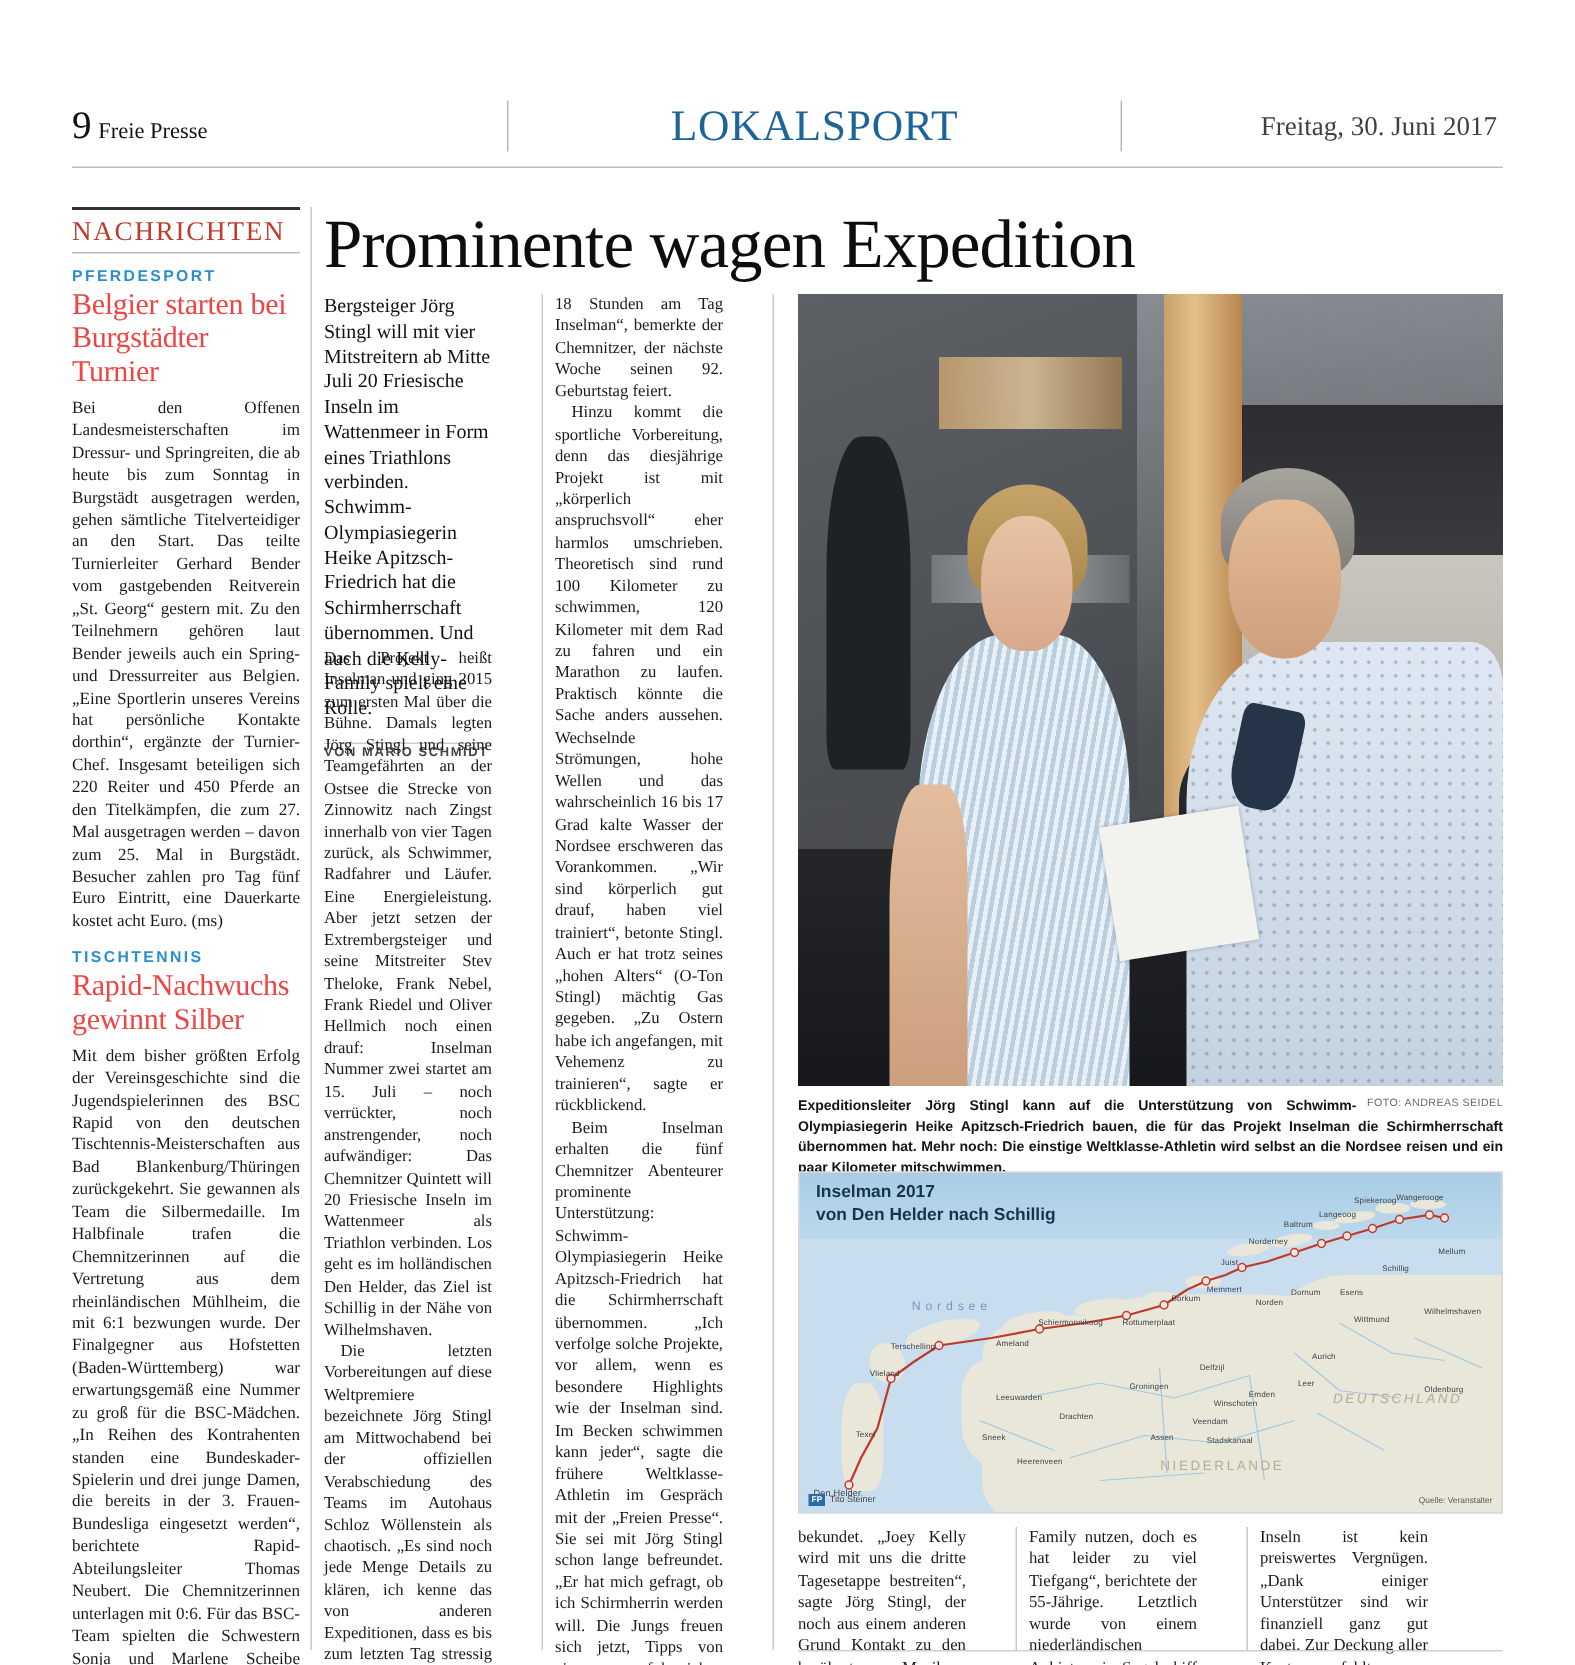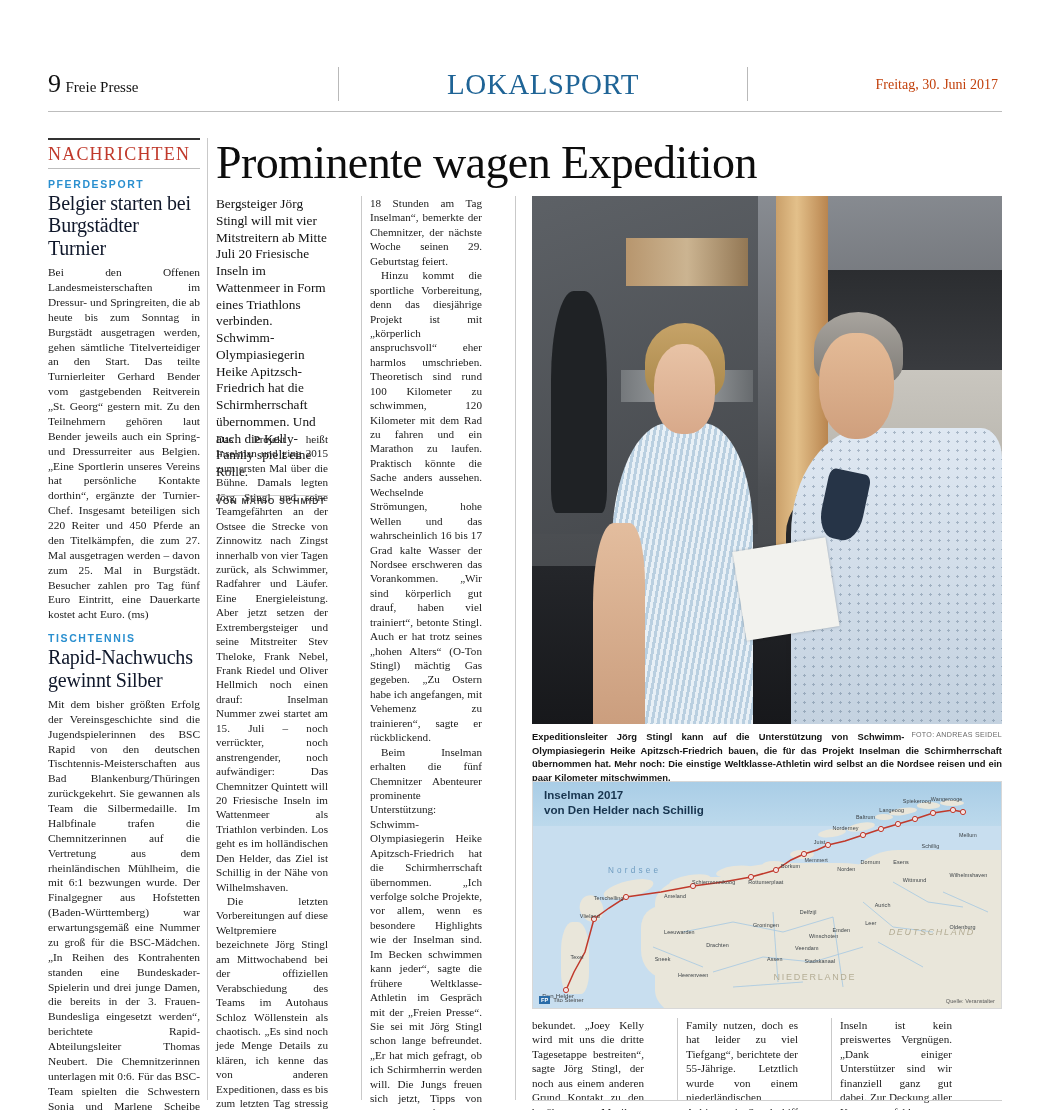--- a/index.html
+++ b/index.html
@@ -17,21 +17,21 @@
     position:absolute;left:48px;top:62px;width:954px;height:44px;
     display:flex;align-items:center;
   }
   .mh-left{width:290px;display:flex;align-items:baseline;gap:5px;}
   .mh-pageno{font-size:26px;font-weight:normal;letter-spacing:-0.5px;color:#111;}
   .mh-paper{font-size:15px;color:#111;}
   .mh-rule{width:1px;height:34px;background:#b9b9b9;}
   .mh-center{flex:1;text-align:center;}
   .mh-title{font-size:29px;letter-spacing:0.5px;color:#1f6496;font-family:"Liberation Serif",serif;}
   .mh-right{width:250px;text-align:right;padding-right:4px;}
-  .mh-date{font-size:14px;color:#c2410c;}
+  .mh-date{font-size:18px;color:#404040;}
   .mh-hr{position:absolute;left:48px;top:111px;width:954px;height:1px;background:#bdbdbd;}
 
   
   .col{position:absolute;box-sizing:border-box;}
   .colrule{position:absolute;width:1px;background:#c9c9c9;}
 
   
   .rail{left:48px;top:138px;width:152px;}
   .rail-hdr-line{height:2px;background:#333;width:100%;}
   .rail-title{
@@ -39,21 +39,21 @@
     letter-spacing:1.2px;padding:4px 0 3px 0;
   }
   .rail-title-rule{height:1px;background:#bdbdbd;width:100%;margin-bottom:9px;}
 
   .kicker{
     font-family:"Liberation Sans",sans-serif;font-weight:bold;font-size:10.5px;
     letter-spacing:1.6px;color:#2a8fcf;margin:0 0 2px 0;text-transform:uppercase;
   }
   .rail h2{
     font-family:"Liberation Serif",serif;font-weight:normal;
-    font-size:20px;line-height:1.12;margin:0 0 6px 0;color:#0f172a;letter-spacing:-0.2px;
+    font-size:20px;line-height:1.12;margin:0 0 6px 0;color:#ef4444;letter-spacing:-0.2px;
   }
   .rail p{
     margin:0;font-size:11.4px;line-height:1.305;text-align:justify;
     hyphens:auto;-webkit-hyphens:auto;color:#1a1a1a;
   }
   .infoblock{
     font-family:"Liberation Sans",sans-serif;font-size:9.3px;line-height:1.42;
     text-align:justify;margin-top:4px;color:#333;
   }
   .infoblock .lbl{font-weight:bold;color:#2a8fcf;letter-spacing:0.5px;}
@@ -256,21 +256,21 @@
     <div class="byline">VON MARIO SCHMIDT</div>
   </div>
 
   <div class="col c2 bodytext">
     <p>Das Projekt heißt Inselman und ging 2015 zum ersten Mal über die Bühne. Damals legten Jörg Stingl und seine Teamgefährten an der Ostsee die Strecke von Zinnowitz nach Zingst innerhalb von vier Tagen zurück, als Schwimmer, Radfahrer und Läufer. Eine Energieleistung. Aber jetzt setzen der Extrembergsteiger und seine Mitstreiter Stev Theloke, Frank Nebel, Frank Riedel und Oliver Hellmich noch einen drauf: Inselman Nummer zwei startet am 15. Juli – noch verrückter, noch anstrengender, noch aufwändiger: Das Chemnitzer Quintett will 20 Friesische Inseln im Wattenmeer als Triathlon verbinden. Los geht es im holländischen Den Helder, das Ziel ist Schillig in der Nähe von Wilhelmshaven.</p>
     <p>Die letzten Vorbereitungen auf diese Weltpremiere bezeichnete Jörg Stingl am Mittwochabend bei der offiziellen Verabschiedung des Teams im Autohaus Schloz Wöllenstein als chaotisch. „Es sind noch jede Menge Details zu klären, ich kenne das von anderen Expeditionen, dass es bis zum letzten Tag stressig zugeht“, sagte Stingl. Hauptproblem sei die immer noch nicht eingetroffene schriftliche Genehmigung aus den Niederlanden, zwischen den dortigen Inseln schwimmen zu dürfen. „Bisher gibt es die Zusage nur mündlich. Die Holländer sind sehr nett und meinten, wir sollen uns locker machen und noch ein bisschen trainieren“, berichtete der 55-Jährige. Das Schriftstück mit der Schwimm-Erlaubnis in den Händen zu halten, wäre ihm wesentlich lieber.</p>
 
   </div>
 
   <div class="col c3 bodytext">
-    <p>18 Stunden am Tag Inselman“, bemerkte der Chemnitzer, der nächste Woche seinen 29. Geburtstag feiert.</p>
+    <p>18 Stunden am Tag Inselman“, bemerkte der Chemnitzer, der nächste Woche seinen 92. Geburtstag feiert.</p>
     <p>Hinzu kommt die sportliche Vorbereitung, denn das diesjährige Projekt ist mit „körperlich anspruchsvoll“ eher harmlos umschrieben. Theoretisch sind rund 100 Kilometer zu schwimmen, 120 Kilometer mit dem Rad zu fahren und ein Marathon zu laufen. Praktisch könnte die Sache anders aussehen. Wechselnde Strömungen, hohe Wellen und das wahrscheinlich 16 bis 17 Grad kalte Wasser der Nordsee erschweren das Vorankommen. „Wir sind körperlich gut drauf, haben viel trainiert“, betonte Stingl. Auch er hat trotz seines „hohen Alters“ (O-Ton Stingl) mächtig Gas gegeben. „Zu Ostern habe ich angefangen, mit Vehemenz zu trainieren“, sagte er rückblickend.</p>
     <p>Beim Inselman erhalten die fünf Chemnitzer Abenteurer prominente Unterstützung: Schwimm-Olympiasiegerin Heike Apitzsch-Friedrich hat die Schirmherrschaft übernommen. „Ich verfolge solche Projekte, vor allem, wenn es besondere Highlights wie der Inselman sind. Im Becken schwimmen kann jeder“, sagte die frühere Weltklasse-Athletin im Gespräch mit der „Freien Presse“. Sie sei mit Jörg Stingl schon lange befreundet. „Er hat mich gefragt, ob ich Schirmherrin werden will. Die Jungs freuen sich jetzt, Tipps von einer erfolgreichen Schwimmerin zu bekommen“, so die 47-Jährige, die beruflich als Leiterin von 15 Filialen der Kosmetik-Kette „Douglas“ in der Chemnitzer Region tätig ist. Sie unterstütze das Team von der moralischen Seite her. „Und ich versuche, den ein oder anderen Sponsor für die Aktion zu begeistern“, sagte Apitzsch-Friedrich.</p>
 
   </div>
 
   <div class="photo">
     <div class="ph-bg"></div>
     <div class="ph-darkpanel"></div>
     <div class="ph-wall"></div>
     <div class="ph-shelf"></div>

